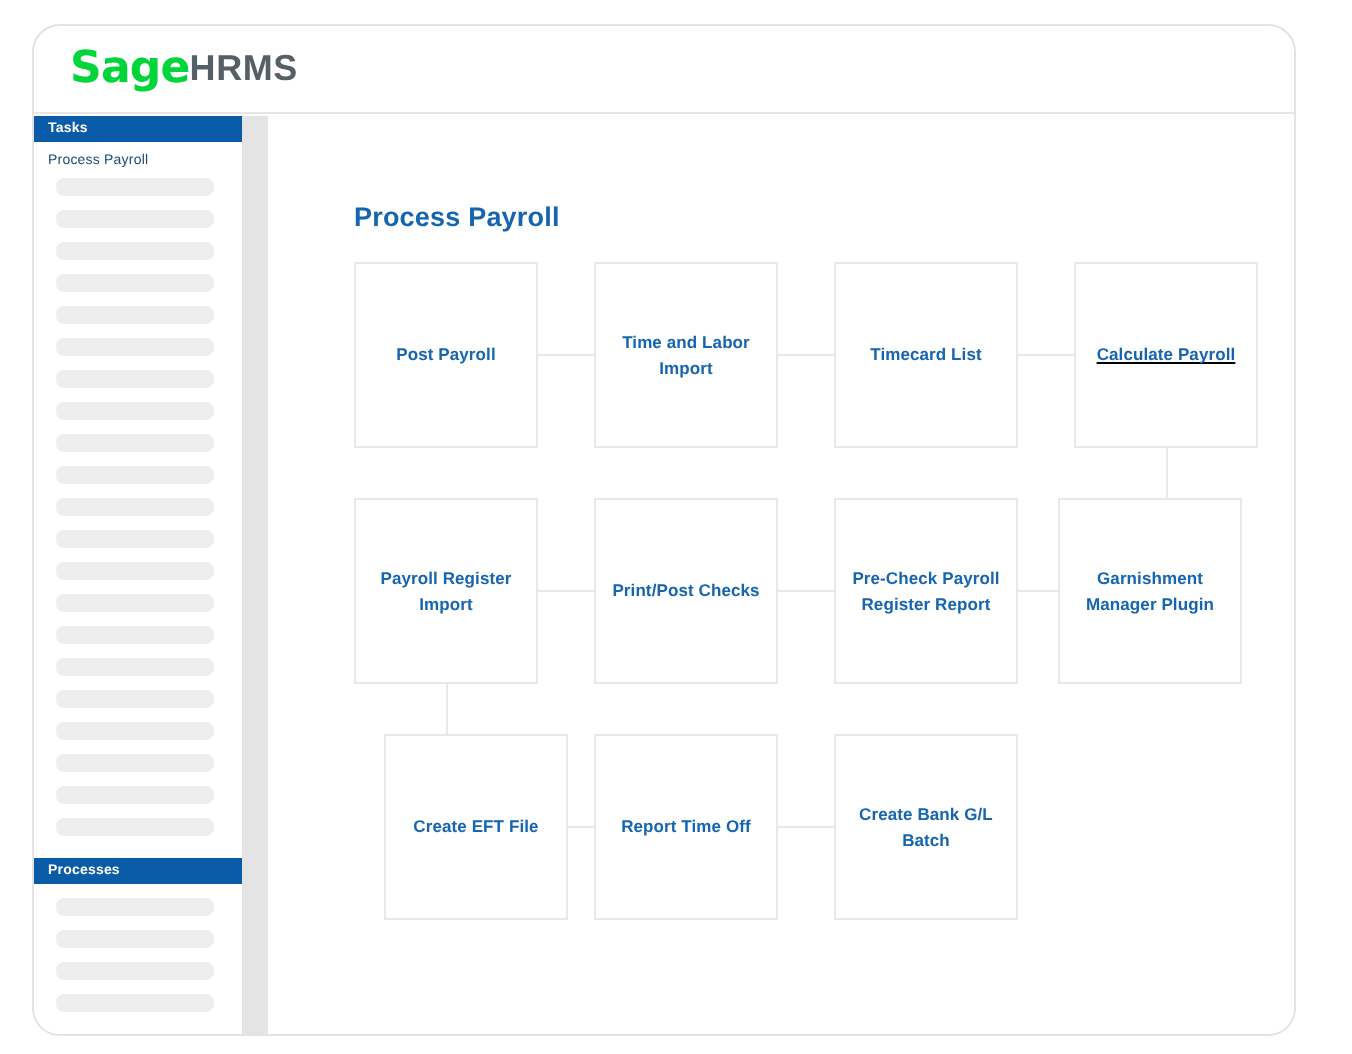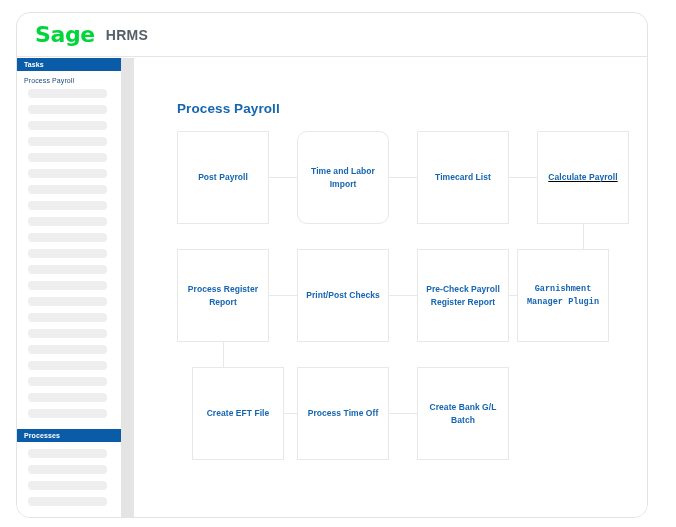--- a/index.html
+++ b/index.html
@@ -43,24 +43,23 @@
   }
   #brand-logo {
     font-size: 22px;
     font-weight: bold;
     color: #00d639;
     letter-spacing: -0.4px;
     line-height: 1;
     font-family: "DejaVu Sans", sans-serif;
   }
   #product-name {
-    font-size: 14px;
+    font-size: 18px;
     font-weight: bold;
     color: #555f66;
-    margin-left: 11px;
     letter-spacing: 0.3px;
   }
 
   
   #sidebar {
     position: absolute;
     left: 0;
     top: 45px;
     width: 104px;
     bottom: 0;
@@ -236,63 +235,63 @@
     <div id="flowchart">
 
       <div class="flow-row">
         <div class="h-connector" style="left:92px; width:28px;"></div>
         <div class="h-connector" style="left:212px; width:28px;"></div>
         <div class="h-connector" style="left:332px; width:28px;"></div>
 
         <div class="flow-box" style="left:0px; top:0px;">
           <span class="flow-box-label">Post Payroll</span>
         </div>
-        <div class="flow-box" style="left:120px; top:0px;border-radius:10px;">
+        <div class="flow-box" style="left:120px; top:0px;">
           <span class="flow-box-label">Time and Labor Import</span>
         </div>
         <div class="flow-box" style="left:240px; top:0px;">
           <span class="flow-box-label">Timecard List</span>
         </div>
         <div class="flow-box" style="left:360px; top:0px;text-decoration:underline;">
           <span class="flow-box-label">Calculate Payroll</span>
         </div>
 
         <div class="v-connector" style="left:406px; top:93px; height:25px;"></div>
       </div>
 
       <div class="flow-row">
         <div class="h-connector" style="left:92px; width:28px;"></div>
         <div class="h-connector" style="left:212px; width:28px;"></div>
         <div class="h-connector" style="left:332px; width:28px;"></div>
 
         <div class="flow-box" style="left:0px; top:0px;">
-          <span class="flow-box-label">Process Register Report</span>
+          <span class="flow-box-label">Payroll Register Import</span>
         </div>
         <div class="flow-box" style="left:120px; top:0px;">
           <span class="flow-box-label">Print/Post Checks</span>
         </div>
         <div class="flow-box" style="left:240px; top:0px;">
           <span class="flow-box-label">Pre-Check Payroll Register Report</span>
         </div>
-        <div class="flow-box" style="left:340px; top:0px;font-family:Liberation Mono, monospace;">
+        <div class="flow-box" style="left:352px; top:0px;">
           <span class="flow-box-label">Garnishment Manager Plugin</span>
         </div>
 
         <div class="v-connector" style="left:46px; top:93px; height:25px;"></div>
       </div>
 
       <div class="flow-row">
         <div class="h-connector" style="left:92px; width:28px;"></div>
         <div class="h-connector" style="left:212px; width:28px;"></div>
 
         <div class="flow-box" style="left:15px; top:0px;">
           <span class="flow-box-label">Create EFT File</span>
         </div>
         <div class="flow-box" style="left:120px; top:0px;">
-          <span class="flow-box-label">Process Time Off</span>
+          <span class="flow-box-label">Report Time Off</span>
         </div>
         <div class="flow-box" style="left:240px; top:0px;justify-content:center;">
           <span class="flow-box-label">Create Bank G/L Batch</span>
         </div>
       </div>
 
     </div>
   </div>
 </div>
 

